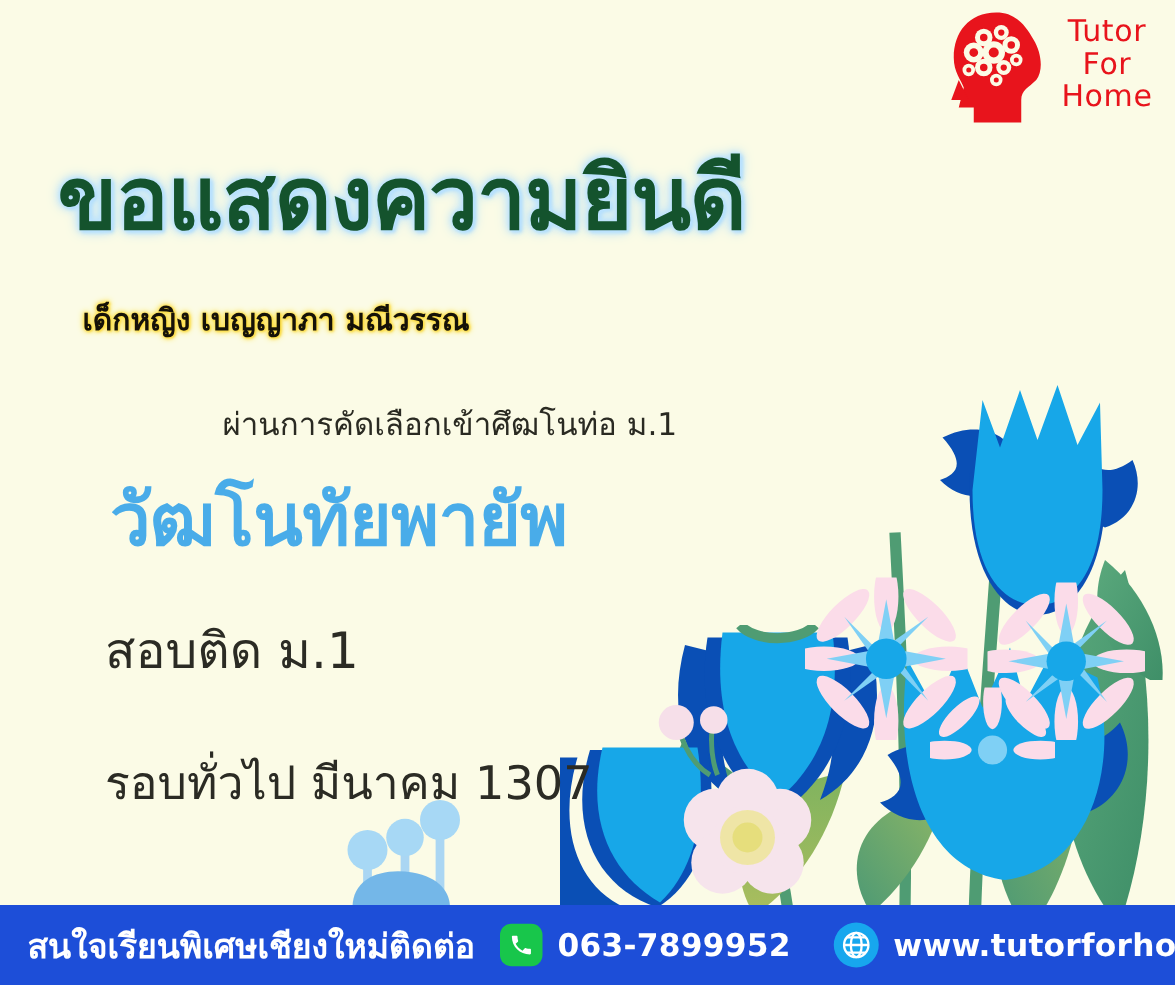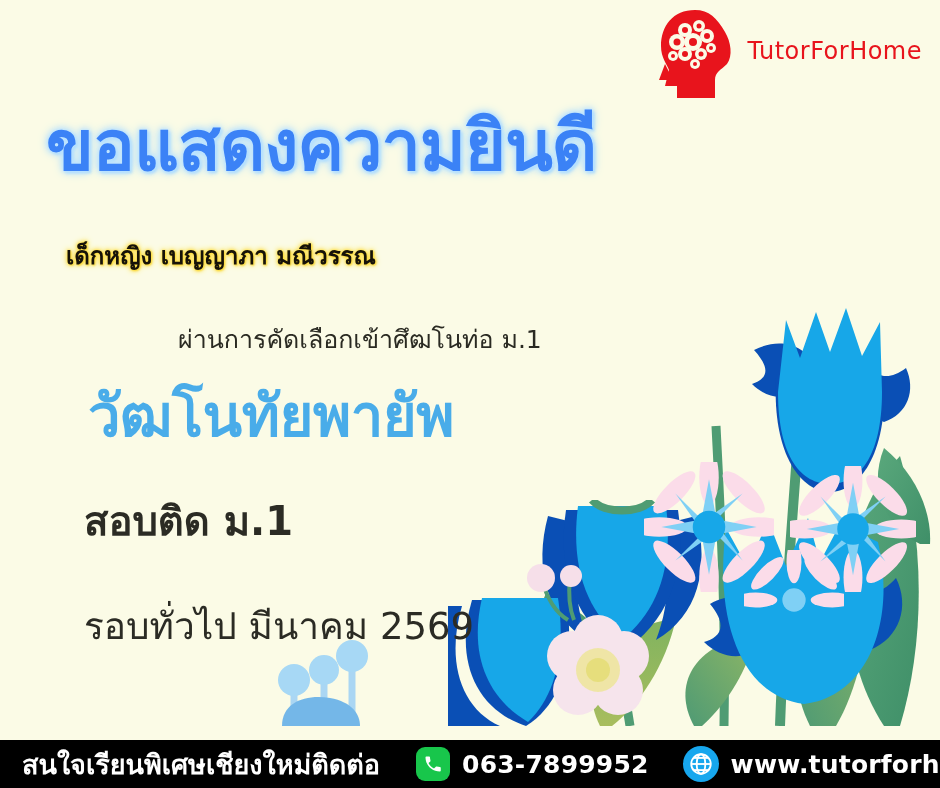--- a/index.html
+++ b/index.html
@@ -18,38 +18,38 @@
   .garden { position:absolute; inset:0; pointer-events:none; }
   .garden svg { position:absolute; display:block; }
 
   
   .logo {
     position:absolute; top:8px; right:18px;
     display:flex; align-items:center; gap:8px;
   }
   .logo-head { width:84px; height:92px; display:block; }
   .logo-words {
-    display:flex; 
+    display:flex; flex-direction:column;
     align-items:center; justify-content:center;
     line-height:1.08;
     color:#e8141c;
     font-family:"DejaVu Sans","Liberation Sans",sans-serif;
     font-size:24px; font-weight:400;
     letter-spacing:.5px;
     padding-bottom:4px;
   }
   .logo-words span { display:block; }
 
   
   .content { position:absolute; left:0; top:0; width:100%; }
 
   .headline {
-    position:absolute; left:46px; top:108px;
+    position:absolute; left:46px; top:121px;
     font-size:70px; font-weight:700;
-    color:#3b82f6;
+    color:#14532d;
     letter-spacing:-1px;
     line-height:1.1;
     text-shadow:
        0 0 2px #bfe4ff, 0 0 4px #bfe4ff, 0 0 7px #bfe4ff,
        0 0 11px #a9dbff, 2px 2px 3px #9fd6ff;
     white-space:nowrap;
   }
 
   .student-name {
     position:absolute; left:66px; top:242px;
@@ -75,55 +75,55 @@
     position:absolute; left:88px; top:384px;
     font-size:58px; font-weight:700;
     color:#49ace9;
     line-height:1.12;
     letter-spacing:-.5px;
     white-space:nowrap;
   }
 
   .result {
     position:absolute; left:84px; top:497px;
-    font-size:40px; font-weight:700;
+    font-size:40px; font-weight:400;
     color:#2b2b24;
     line-height:1.2;
     white-space:nowrap;
   }
 
   .round {
     position:absolute; left:84px; top:605px;
     font-size:37px; font-weight:400;
     color:#2b2b24;
     line-height:1.2;
     white-space:nowrap;
   }
 
   
   .banner {
     position:absolute; left:0; bottom:0;
-    width:100%; height:48px;
-    background:#000000;
+    width:100%; height:64px;
+    background:#1d4ed8;
     display:flex; align-items:center;
     padding:0 22px;
     gap:0;
   }
   .banner-text {
     color:#ffffff;
     font-size:27px; font-weight:700;
     letter-spacing:0px;
     white-space:nowrap;
   }
   .banner-item {
     display:flex; align-items:center;
     gap:12px;
     white-space:nowrap;
   }
-  .banner-item.phone { margin-left:36px;text-decoration:underline; }
+  .banner-item.phone { margin-left:20px; }
   .banner-item.web   { margin-left:34px; }
 
   .icon-phone {
     width:34px; height:34px; border-radius:9px;
     background:#18c64b;
     display:flex; align-items:center; justify-content:center;
     flex:none;
   }
   .icon-phone svg { width:20px; height:20px; display:block; }
 
@@ -331,21 +331,21 @@
       <span>Home</span>
     </div>
   </div>
 
   <div class="content">
     <div class="headline">ขอแสดงความยินดี</div>
     <div class="student-name">เด็กหญิง เบญญาภา  มณีวรรณ</div>
     <div class="subline">ผ่านการคัดเลือกเข้าศึฒโนท่อ ม.1</div>
     <div class="school">วัฒโนทัยพายัพ</div>
     <div class="result">สอบติด ม.1</div>
-    <div class="round">รอบทั่วไป มีนาคม 2569</div>
+    <div class="round">รอบทั่วไป มีนาคม 1307</div>
   </div>
 
   <div class="banner">
     <div class="banner-text">สนใจเรียนพิเศษเชียงใหม่ติดต่อ</div>
 
     <div class="banner-item phone">
       <span class="icon-phone">
         <svg viewBox="0 0 24 24" fill="#ffffff">
           <path d="M6.6 10.8c1.4 2.8 3.8 5.2 6.6 6.6l2.2-2.2c.3-.3.7-.4 1.1-.2 1.2.4 2.5.6 3.8.6.6 0 1 .4 1 1V20c0 .6-.4 1-1 1C10.6 21 3 13.4 3 4c0-.6.4-1 1-1h3.4c.6 0 1 .4 1 1 0 1.3.2 2.6.6 3.8.1.4 0 .8-.2 1.1l-2.2 2z"></path>
         </svg>

